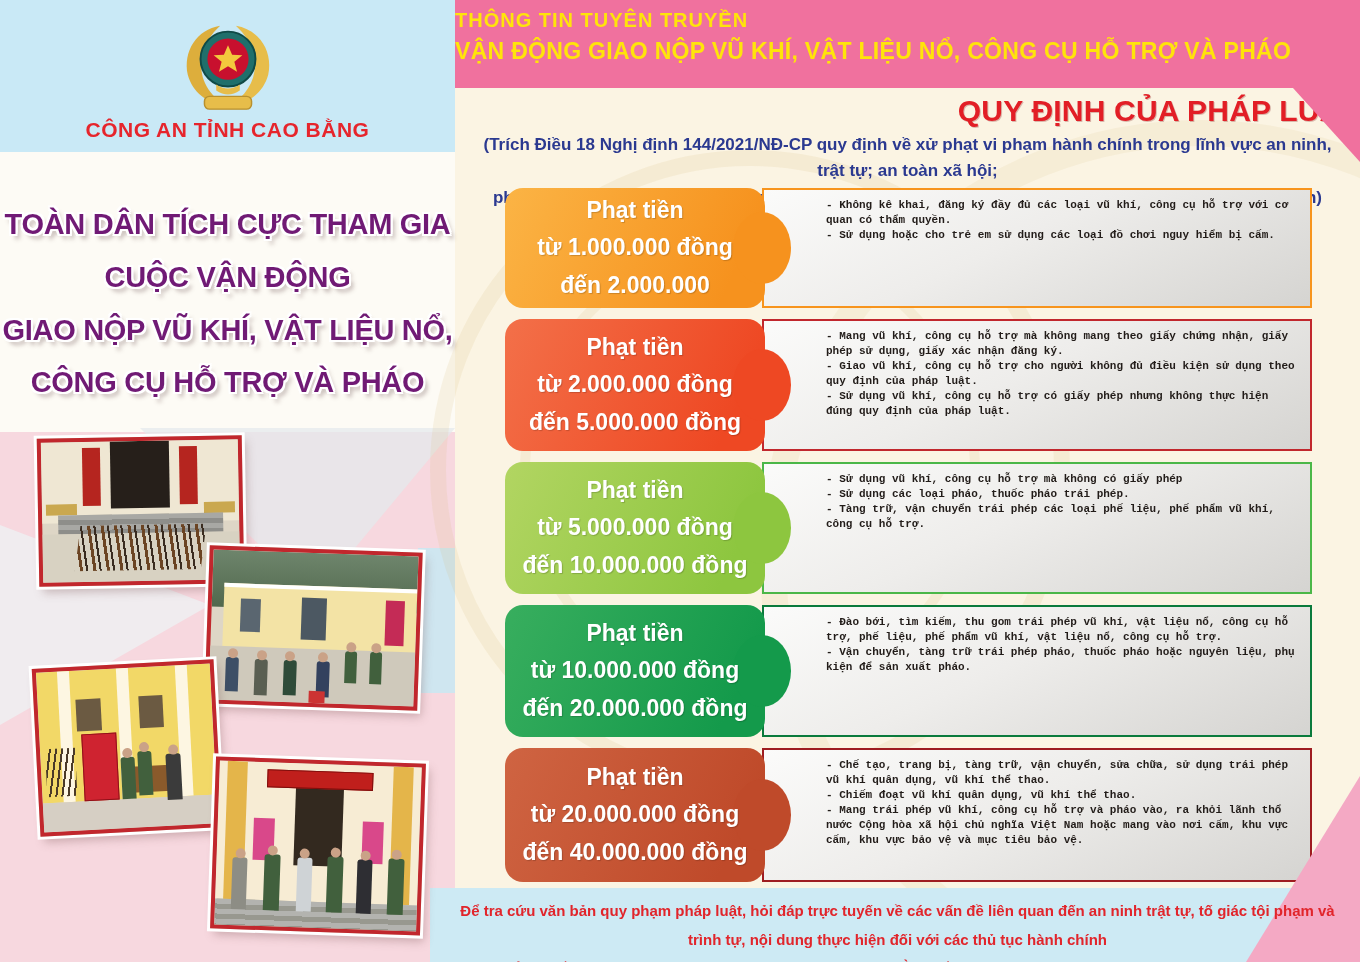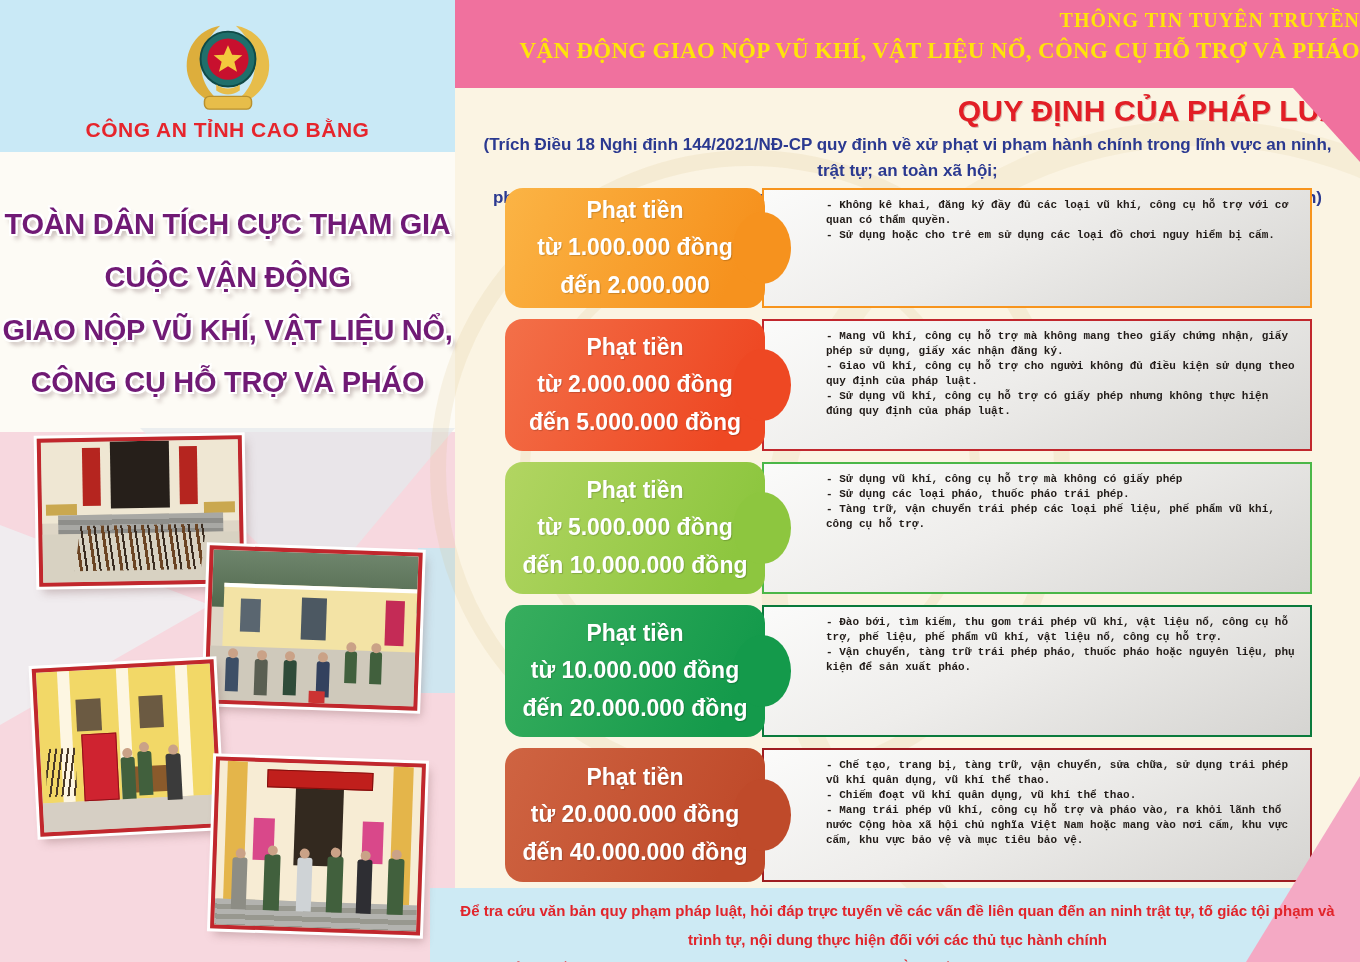--- a/index.html
+++ b/index.html
@@ -26,21 +26,21 @@
 
   
   .photo { position:absolute; border:4px solid #c1272d; box-shadow:0 0 0 3px #fff, 4px 6px 10px rgba(120,80,80,.35); overflow:hidden; background:#ded6c6; }
   .ph1 { left:38px;  top:437px; width:205px; height:148px; transform:rotate(-1deg); z-index:5; }
   .ph2 { left:207px; top:549px; width:213px; height:158px; transform:rotate(2deg);  z-index:6; }
   .ph3 { left:36px;  top:664px; width:182px; height:168px; transform:rotate(-3deg); z-index:7; }
   .ph4 { left:213px; top:760px; width:210px; height:172px; transform:rotate(2deg);  z-index:8; }
   .abs { position:absolute; }
 
   
-  .pink-banner { position:absolute; left:455px; top:0; width:905px; height:88px; background:#f0719e; text-align:right; padding-top:9px;font-family:Liberation Serif, serif; }
+  .pink-banner { position:absolute; left:455px; top:0; width:905px; height:88px; background:#f0719e; text-align:left; padding-top:9px; }
   .banner-l1 { font-size:20px; font-weight:bold; color:#ffe40a; letter-spacing:1px; }
   .banner-l2 { font-size:23px; font-weight:bold; color:#ffe40a; margin-top:6px; letter-spacing:.3px; }
   .pink-tri-top { position:absolute; left:1293px; top:88px; width:67px; height:74px; background:#f0719e; clip-path:polygon(0 0,100% 0,100% 100%); z-index:3; }
   .pink-wedge-bottom { position:absolute; left:1246px; top:776px; width:114px; height:186px; background:#f4a9c4; clip-path:polygon(100% 0,100% 100%,0 100%); z-index:4; }
 
   .law-title { position:absolute; left:455px; top:94px; width:905px; text-align:right;
     font-size:30px; font-weight:bold; color:#e21e26; letter-spacing:.2px; text-shadow:1px 1px 0 rgba(120,0,0,.25); }
   .law-sub { position:absolute; left:470px; top:132px; width:875px; text-align:center; }
   .law-sub div { font-size:17px; font-weight:bold; color:#2b3990; line-height:1.55; }
 

